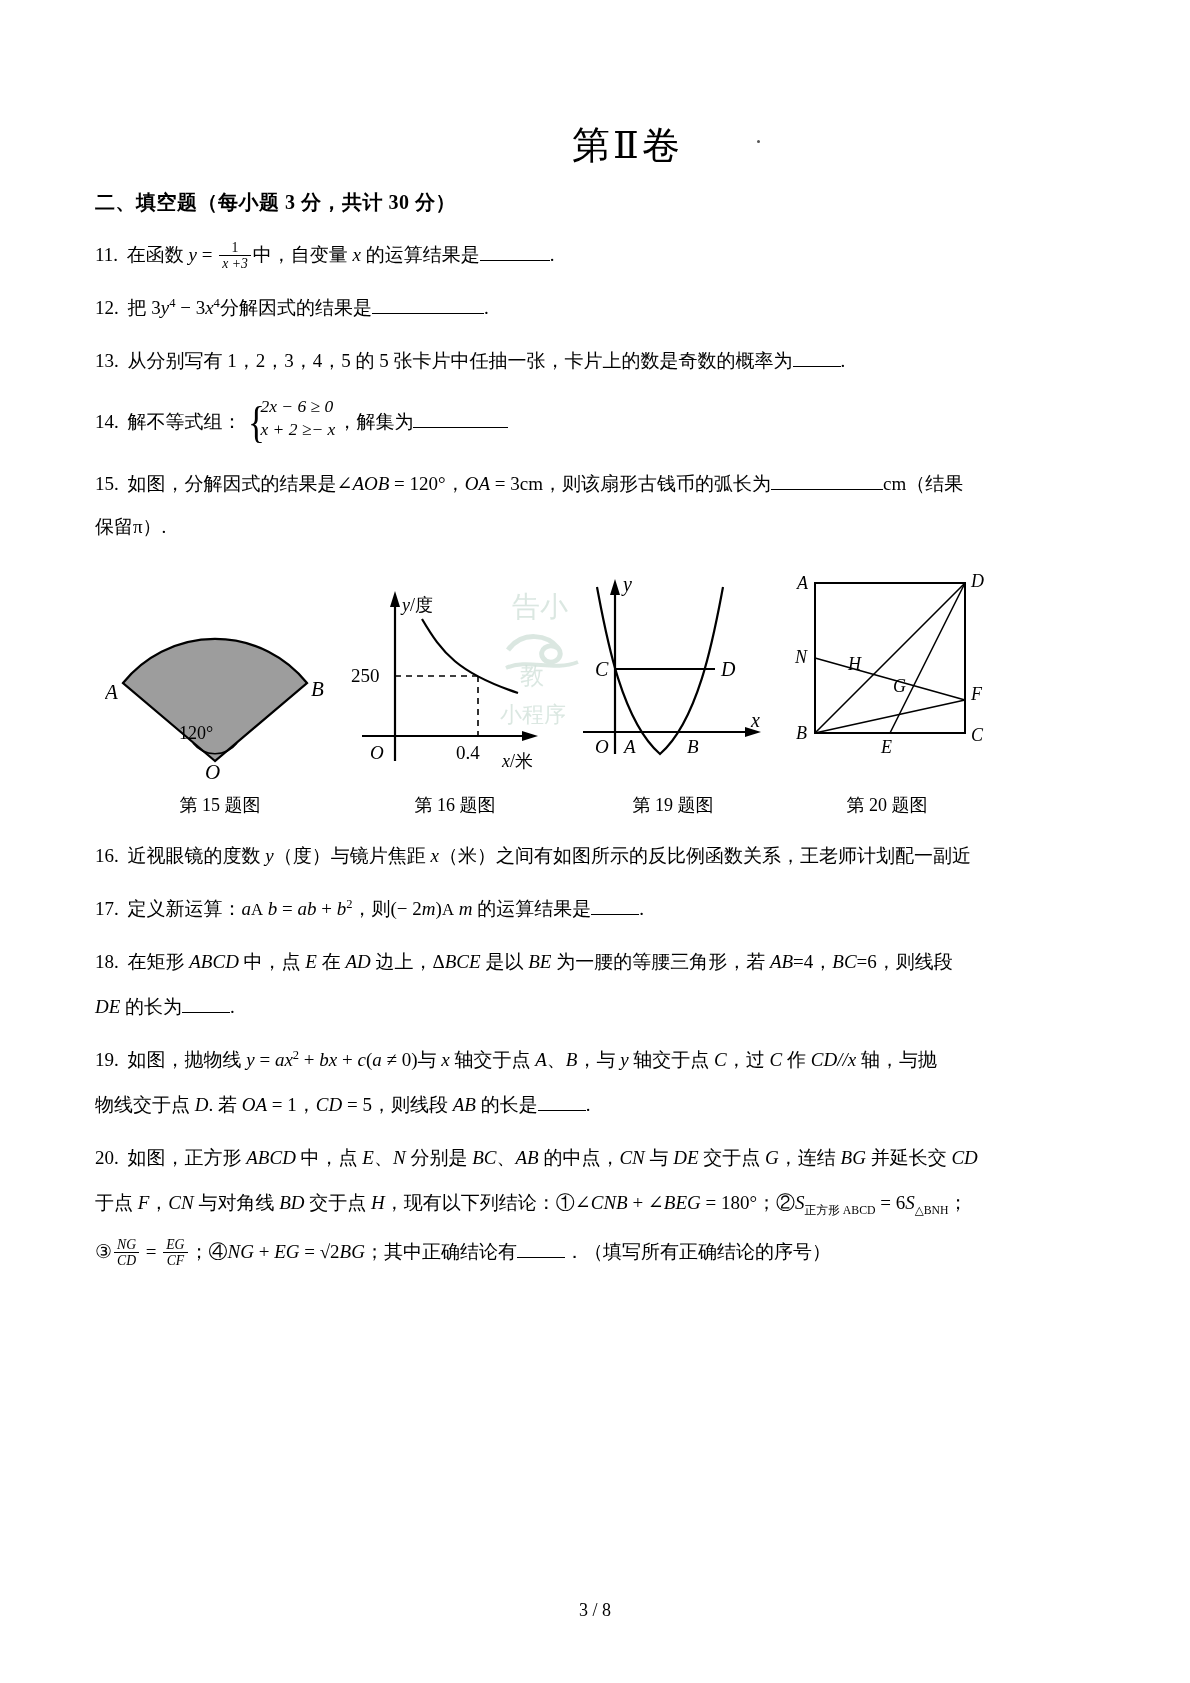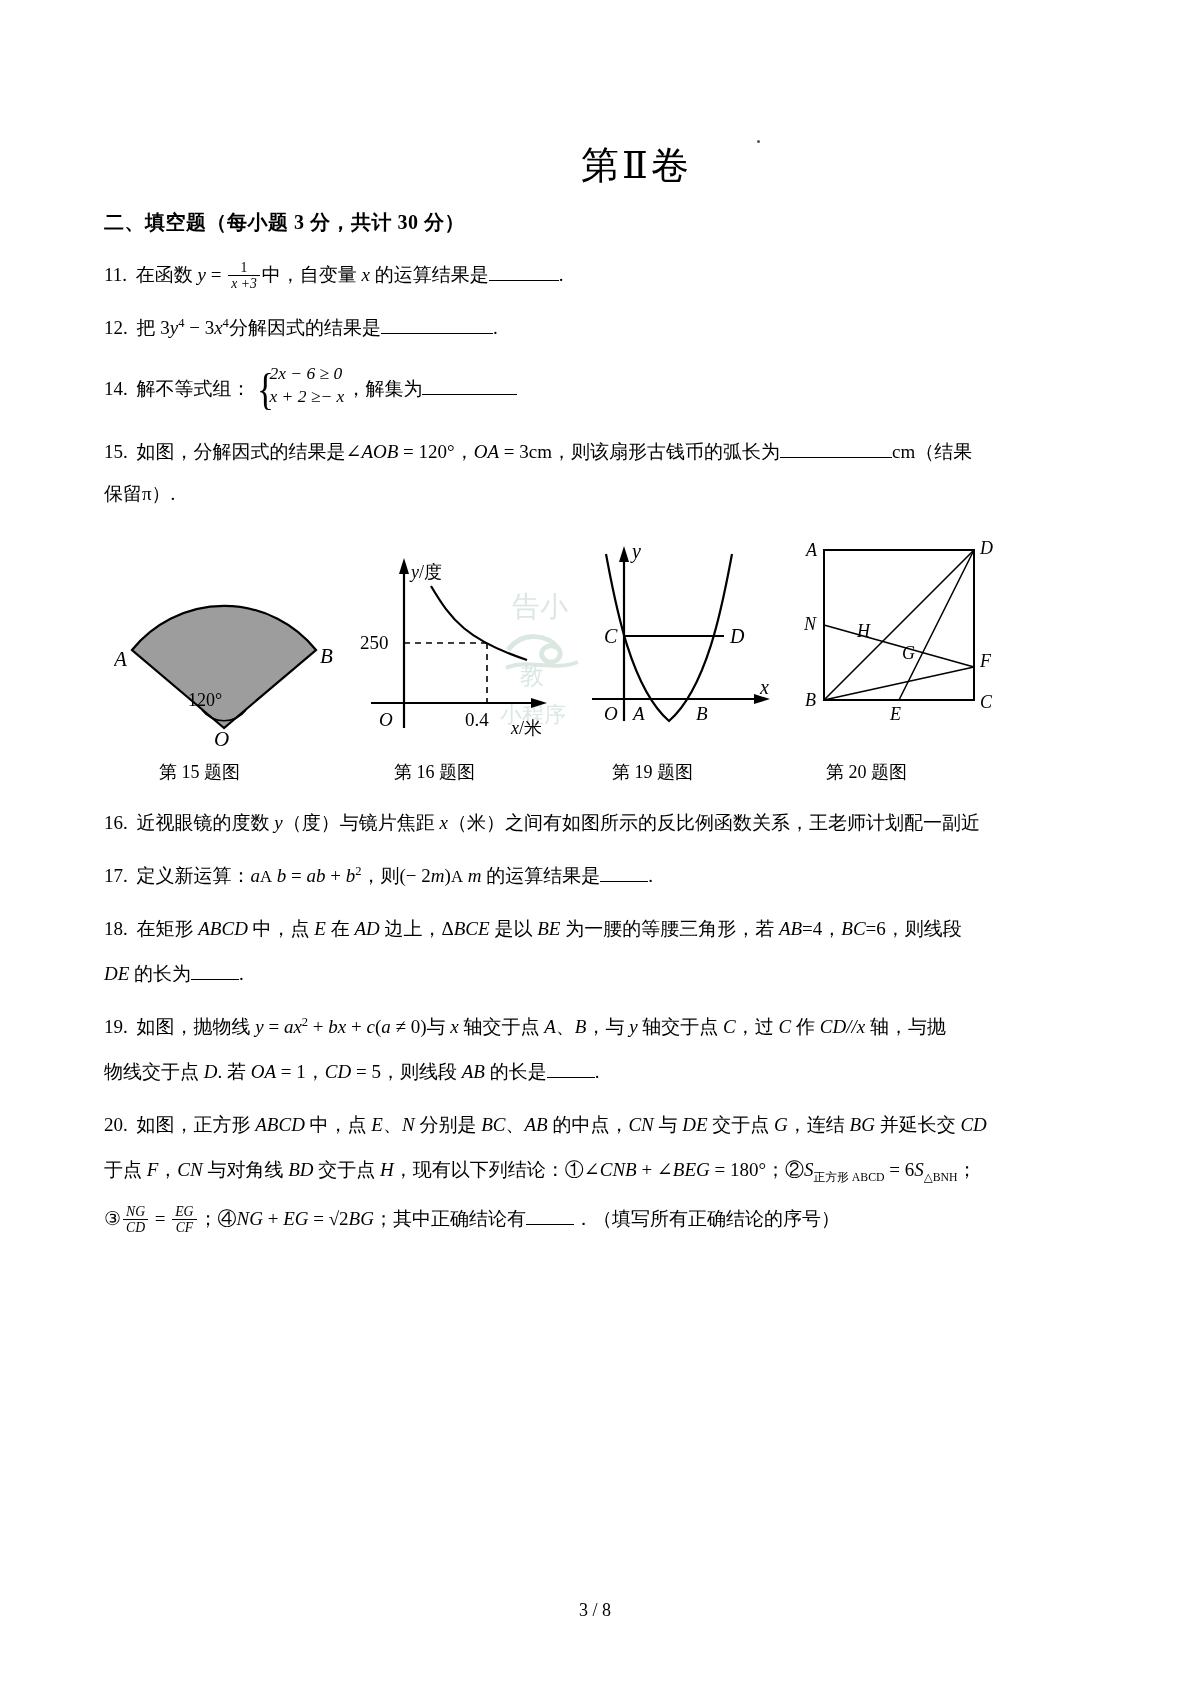--- a/index.html
+++ b/index.html
@@ -16,24 +16,23 @@
     overflow: hidden;
   }
   .page {
     position: absolute;
     left: 0; top: 0;
     width: 1190px;
     height: 1683px;
   }
   .content {
     position: absolute;
-    left: 104px;
+    left: 95px;
     top: 120px;
     width: 945px;
-    margin-top: 20px;
   }
   .vol-title {
     text-align: center;
     font-size: 38px;
     letter-spacing: 3px;
     margin: 0 0 18px 0;
     padding-left: 120px;
     font-family: "Liberation Serif", "DejaVu Serif", serif;
   }
   .section-head {
@@ -110,20 +109,21 @@
     top: 0;
   }
   .fig-caption-row {
     position: relative;
     height: 34px;
     margin-bottom: 10px;
   }
   .fig-cap {
     position: absolute;
     font-size: 18px;
+    text-align: center;
   }
   .footer-page {
     position: absolute;
     bottom: 62px;
     left: 0; right: 0;
     text-align: center;
     font-size: 18px;
   }
   .wm {
     position: absolute;
@@ -165,20 +165,24 @@
     <div class="q">
       <span class="num">11.</span>
       <span>在函数 </span><em>y</em><span> = </span><span class="frac"><span class="top">1</span><span class="bot it">x +3</span></span><span>中，自变量 </span><em>x</em><span> 的运算结果是</span><span class="blank b-md"></span><span>.</span>
     </div>
 
     <div class="q">
       <span class="num">12.</span>
       <span>把 3</span><em>y</em><sup>4</sup><span> − 3</span><em>x</em><sup>4</sup><span>分解因式的结果是</span><span class="blank b-xl"></span><span>.</span>
     </div>
 
+    <div class="q">
+      <span class="num">13.</span>
+      <span>从分别写有 1，2，3，4，5 的 5 张卡片中任抽一张，卡片上的数是奇数的概率为</span><span class="blank b-sm"></span><span>.</span>
+    </div>
 
     <div class="q" style="line-height:2.4;">
       <span class="num">14.</span>
       <span>解不等式组：</span><span class="system"><span class="brace">{</span><span class="rows"><span class="it">2x − 6 ≥ 0</span><br><span class="it">x + 2 ≥− x</span></span></span><span>，解集为</span><span class="blank b-lg"></span>
     </div>
 
     <div class="q">
       <span class="num">15.</span>
       <span>如图，分解因式的结果是∠</span><em>AOB</em><span> = 120°，</span><em>OA</em><span> = 3cm，则该扇形古钱币的弧长为</span><span class="blank b-xl"></span><span>cm（结果</span>
       <div style="margin-top:4px;">保留π）.</div>

